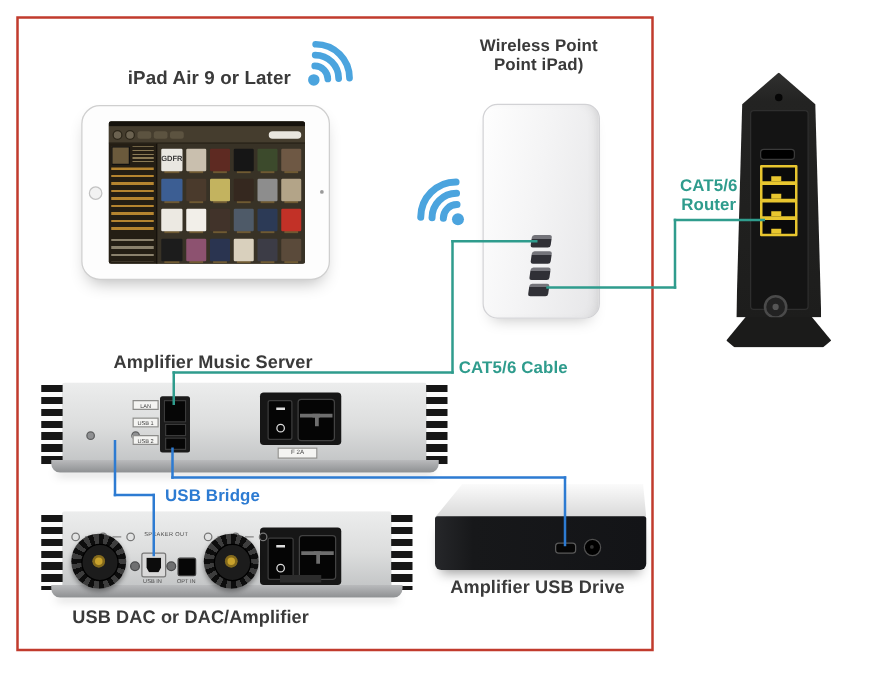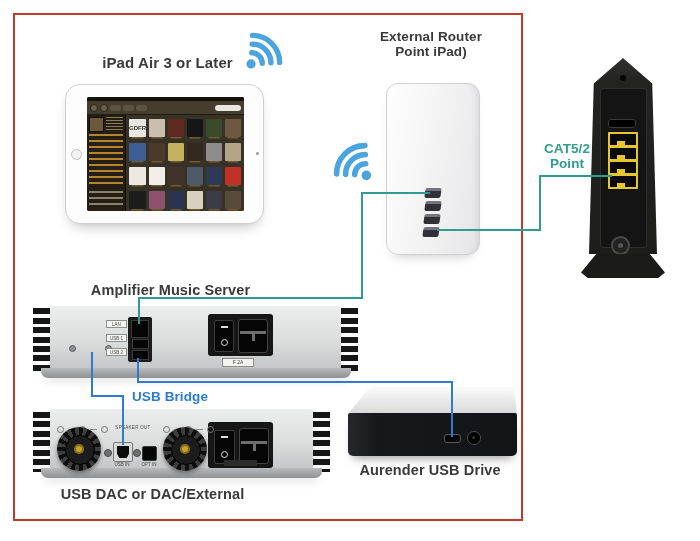--- a/index.html
+++ b/index.html
@@ -131,38 +131,39 @@
          background:#000;border:1px solid #4f4f4f;}
   .djack::after{content:"";position:absolute;left:4px;top:4px;width:3px;height:3px;border-radius:50%;background:#333;}
 </style>
 </head>
 <body>
 
 <div class="stage">
 
   <div class="red-frame"></div>
 
-  <div class="lbl" style="left:60px;top:55px;width:215px;font-size:15px;">iPad Air 3 or Later</div>
+  <div class="lbl" style="left:60px;top:55px;width:215px;font-size:15px;">iPad Air 9 or Later</div>
 
   <div class="lbl" style="left:365px;top:29px;width:132px;font-size:13.5px;">
-    <div>External Router</div>
+    <div>Wireless Point</div>
     <div>Point iPad)</div>
   </div>
 
 
   <div class="lbl" style="left:73px;top:282px;width:195px;font-size:14.5px;">Amplifier Music Server</div>
 
-  <div class="lbl" style="left:45px;top:486px;width:215px;font-size:14.5px;">USB DAC or DAC/External</div>
-
-  <div class="lbl" style="left:350px;top:462px;width:160px;font-size:14.5px;">Aurender USB Drive</div>
-
+  <div class="lbl" style="left:45px;top:486px;width:215px;font-size:14.5px;">USB DAC or DAC/Amplifier</div>
+
+  <div class="lbl" style="left:350px;top:462px;width:160px;font-size:14.5px;">Amplifier USB Drive</div>
+
+  <div class="lbl lbl-teal" style="left:367px;top:286px;width:110px;font-size:13.5px;text-align:left;">CAT5/6 Cable</div>
 
   <div class="lbl lbl-teal" style="left:529px;top:141px;width:76px;font-size:13.5px;">
-    <div>CAT5/2</div>
-    <div>Point</div>
+    <div>CAT5/6</div>
+    <div>Router</div>
   </div>
 
   <div class="lbl lbl-blue" style="left:132px;top:389px;width:80px;font-size:13.5px;text-align:left;">USB Bridge</div>
 
   <div class="cable teal" style="left:361px;top:192px;width:69px;height:2px;"></div>
   <div class="cable teal" style="left:361px;top:192px;width:2px;height:107px;"></div>
   <div class="cable teal" style="left:138px;top:297px;width:225px;height:2px;"></div>
   <div class="cable teal" style="left:138px;top:297px;width:2px;height:27px;"></div>
 
   <div class="cable teal" style="left:437px;top:229px;width:104px;height:2px;"></div>

